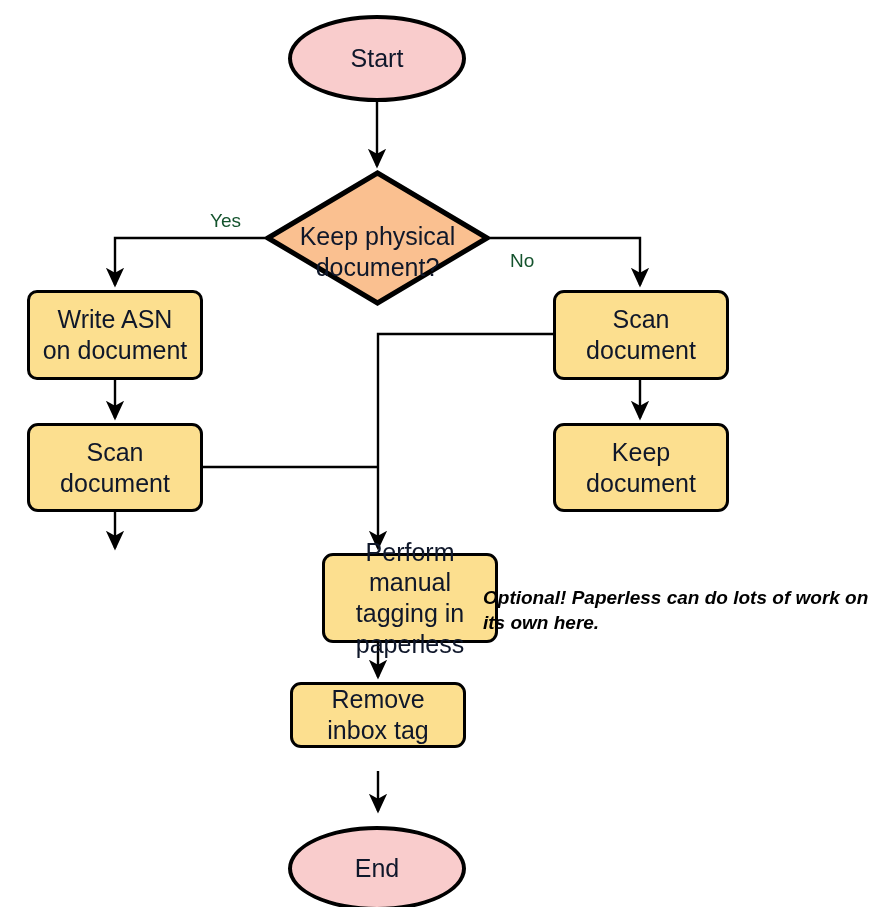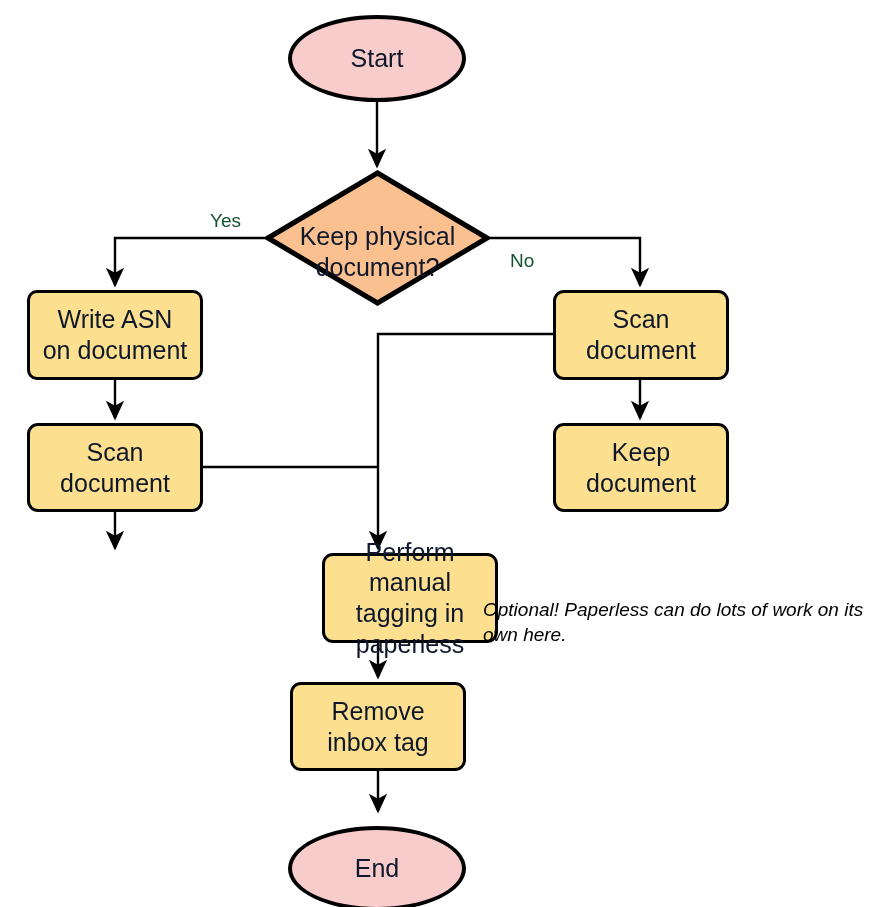--- a/index.html
+++ b/index.html
@@ -146,28 +146,28 @@
   <div class="node process" style="left:553px; top:423px; width:176px; height:89px; background:#fcdf8f;">
     <span class="label">Keep document</span>
   </div>
 
   <div class="node process" style="left:290px; top:553px; width:176px; height:90px; background:#fcdf8f;margin-left:32px;">
     <span class="label">Perform manual
 tagging in
 paperless</span>
   </div>
 
-  <div class="node process" style="left:290px; top:682px; width:176px; height:89px; background:#fcdf8f;">
+  <div class="node process" style="left:290px; top:682px; width:176px; height:66px; background:#fcdf8f;">
     <span class="label">Remove
 inbox tag</span>
   </div>
 
   <div class="node terminator" style="left:288px; top:826px; width:178px; height:85px; background:#f9cccc;">
     <span class="label">End</span>
   </div>
 
   <div class="edge-label" style="left:210px; top:210px;">Yes</div>
 
   <div class="edge-label" style="left:510px; top:210px;margin-top:40px;">No</div>
 
-  <div class="annotation" style="left:483px; top:597px; width:400px;">Optional! Paperless can do lots of work on its own here.</div>
+  <div class="annotation" style="left:483px; top:585px; width:400px;font-weight:bold;">Optional! Paperless can do lots of work on its own here.</div>
 
 </div>
 
 </body></html>

